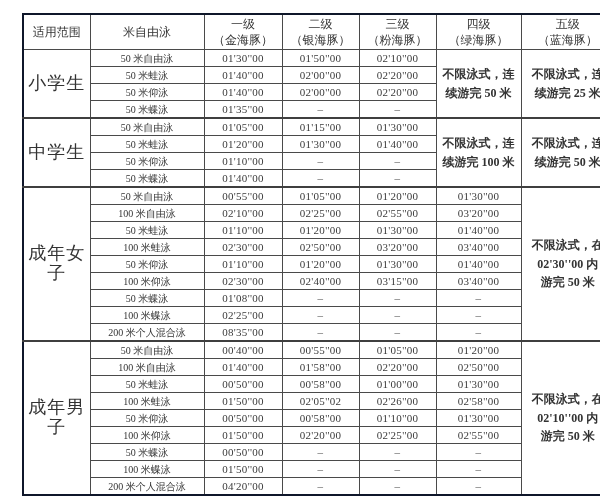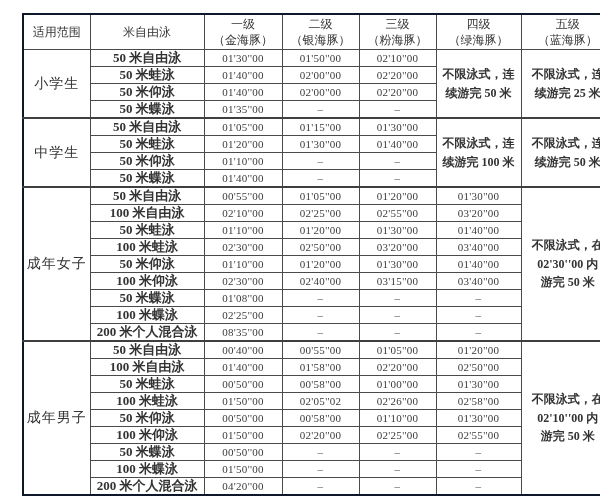--- a/index.html
+++ b/index.html
@@ -28,22 +28,22 @@
   }
   th {
     height: 34px;
     font-weight: normal;
     font-size: 12px;
     line-height: 1.35;
     white-space: pre-line;
     color: #333333;
   }
   td { height: 16px; font-size: 11px; line-height: 1.1; }
-  td.scope   { font-size: 14px; letter-spacing: 1px; }
-  td.event   { font-size: 13px; font-weight: bold; }
+  td.scope   { font-size: 18px; letter-spacing: 1px; }
+  td.event   { font-size: 10px; }
   td.time    { font-size: 11px; letter-spacing: 0.3px; color: #3b3b3b; }
   td.dash    { color: #4a4a4a; }
   td.merged  { font-size: 12px; line-height: 1.55; white-space: pre-line; font-weight: bold; }
   tr.group-start td { border-top: 2px solid #3f3f3f; }
 </style>
 </head>
 <body>
 
 <table>
   <colgroup>

